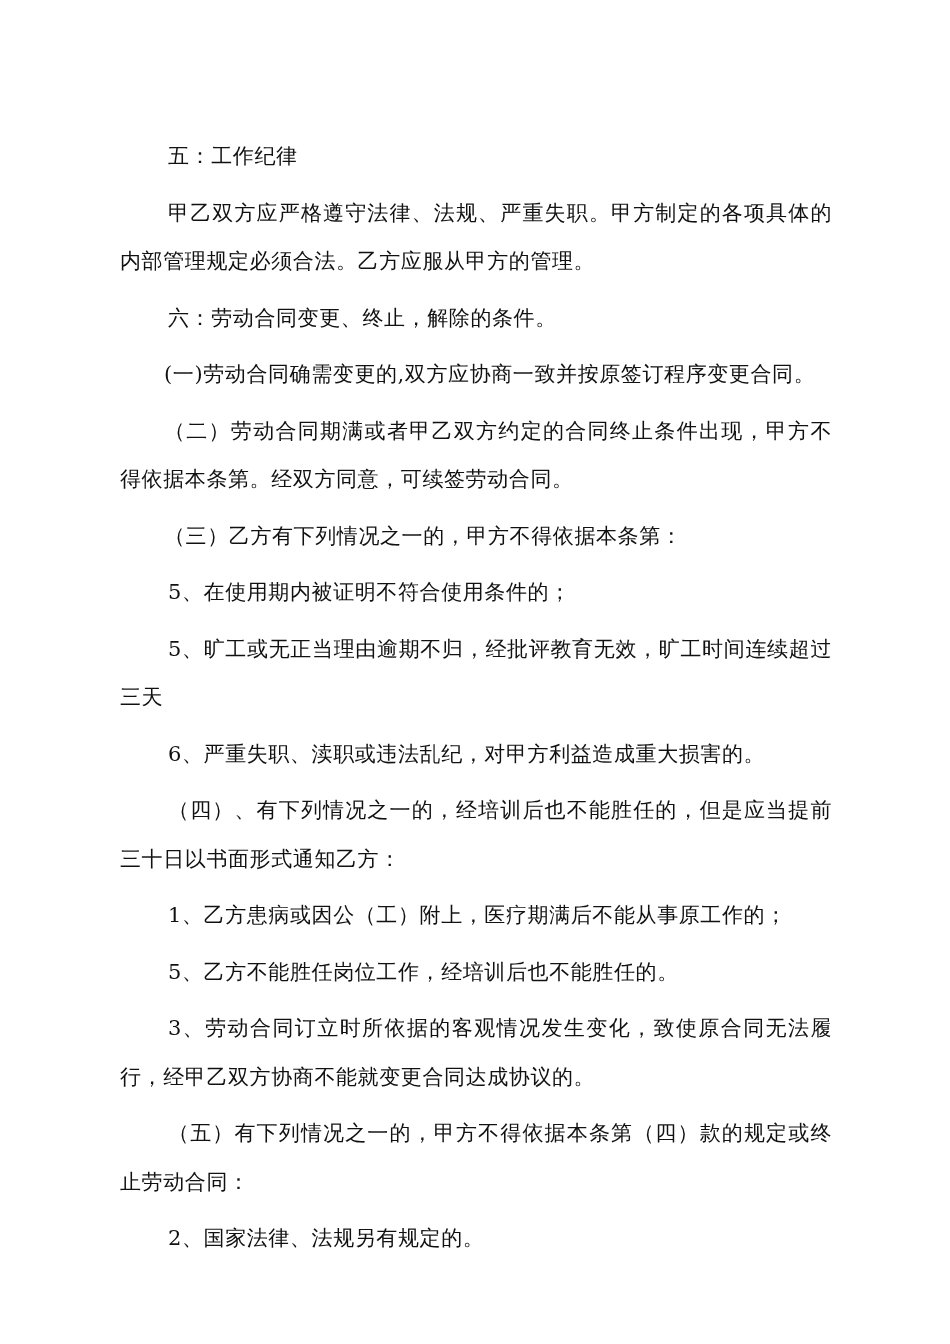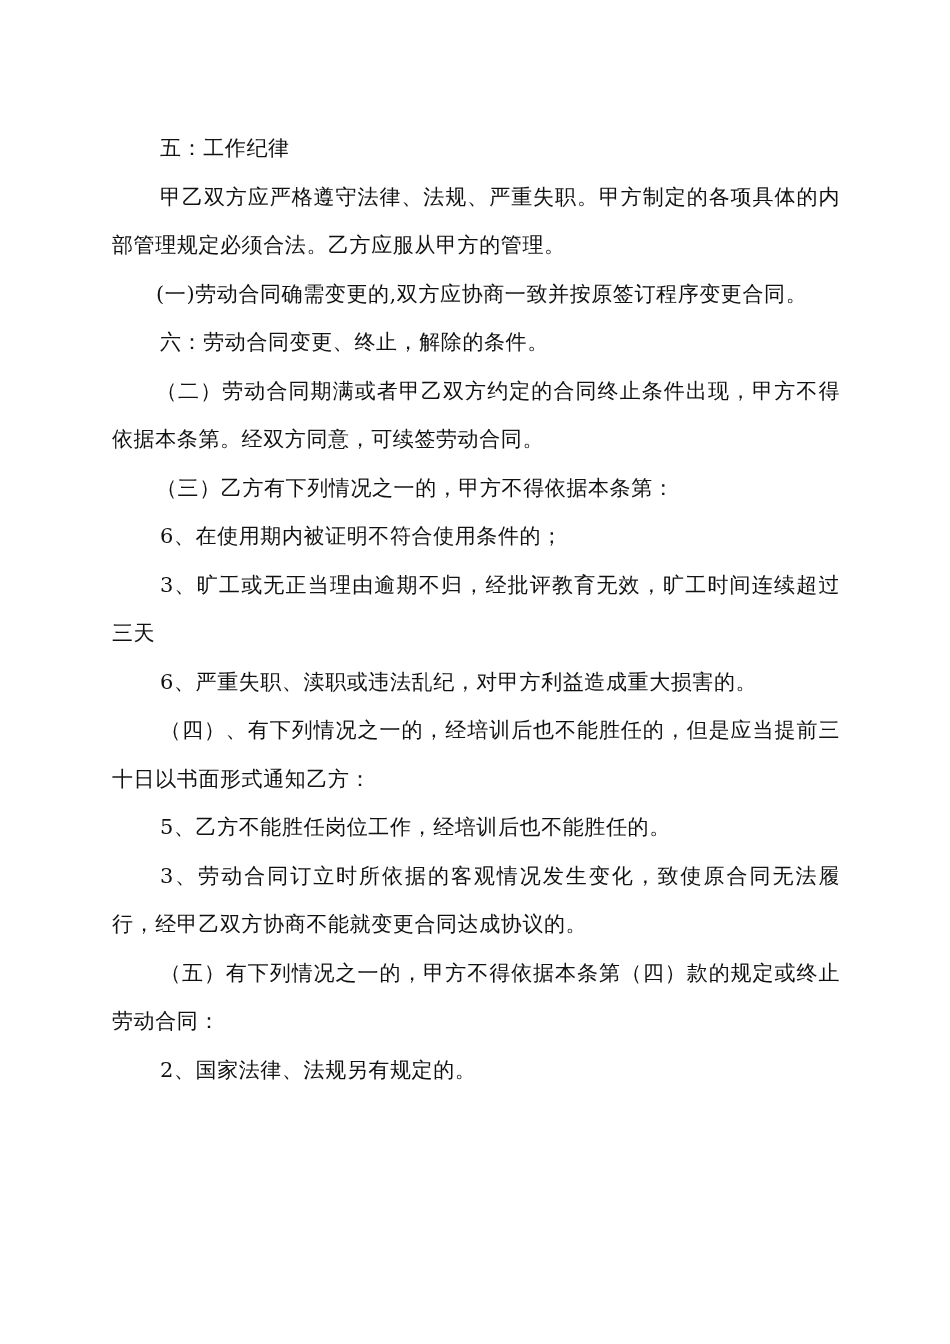--- a/index.html
+++ b/index.html
@@ -15,43 +15,44 @@
       font-family: "DejaVu Serif", "Liberation Serif", serif;
       color: #111111;
     }
     .page {
       position: absolute;
       left: 112px;
       top: 124px;
       width: 728px;
     }
     .para {
-      margin: 0;
+      margin: 8px;
       font-size: 21px;
       line-height: 48.5px;
       letter-spacing: 0.6px;
       text-align: justify;
       text-align-last: left;
       white-space: normal;
       word-break: break-all;
     }
     .indent { text-indent: 48px; }
     .indent-sm { text-indent: 44px; }
   </style>
 </head>
 <body>
 
 <div class="page">
   <p class="para indent">五：工作纪律</p>
   <p class="para indent">甲乙双方应严格遵守法律、法规、严重失职。甲方制定的各项具体的内部管理规定必须合法。乙方应服从甲方的管理。</p>
+  <p class="para indent">六：劳动合同变更、终止，解除的条件。</p>
   <p class="para indent-sm">(一)劳动合同确需变更的,双方应协商一致并按原签订程序变更合同。</p>
-  <p class="para indent">六：劳动合同变更、终止，解除的条件。</p>
   <p class="para indent-sm">（二）劳动合同期满或者甲乙双方约定的合同终止条件出现，甲方不得依据本条第。经双方同意，可续签劳动合同。</p>
   <p class="para indent-sm">（三）乙方有下列情况之一的，甲方不得依据本条第：</p>
-  <p class="para indent">6、在使用期内被证明不符合使用条件的；</p>
-  <p class="para indent">3、旷工或无正当理由逾期不归，经批评教育无效，旷工时间连续超过三天</p>
+  <p class="para indent">5、在使用期内被证明不符合使用条件的；</p>
+  <p class="para indent">5、旷工或无正当理由逾期不归，经批评教育无效，旷工时间连续超过三天</p>
   <p class="para indent">6、严重失职、渎职或违法乱纪，对甲方利益造成重大损害的。</p>
   <p class="para indent">（四）、有下列情况之一的，经培训后也不能胜任的，但是应当提前三十日以书面形式通知乙方：</p>
+  <p class="para indent">1、乙方患病或因公（工）附上，医疗期满后不能从事原工作的；</p>
   <p class="para indent">5、乙方不能胜任岗位工作，经培训后也不能胜任的。</p>
   <p class="para indent">3、劳动合同订立时所依据的客观情况发生变化，致使原合同无法履行，经甲乙双方协商不能就变更合同达成协议的。</p>
   <p class="para indent">（五）有下列情况之一的，甲方不得依据本条第（四）款的规定或终止劳动合同：</p>
   <p class="para indent">2、国家法律、法规另有规定的。</p>
 </div>
 
 </body></html>

